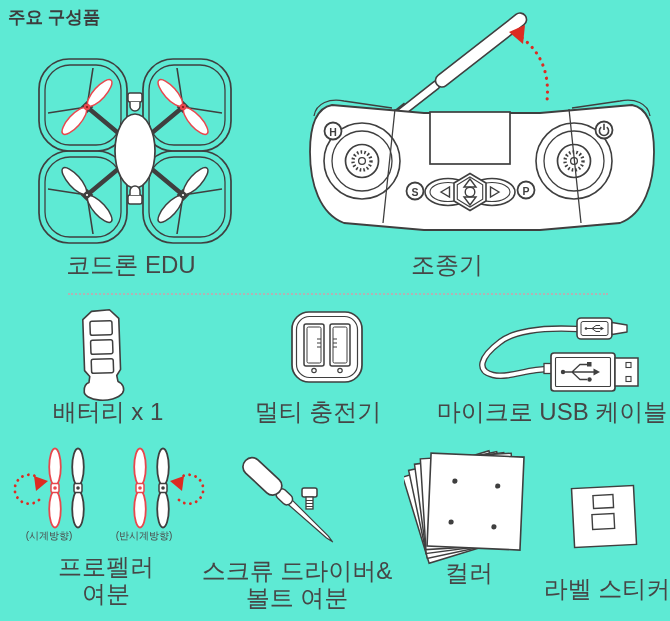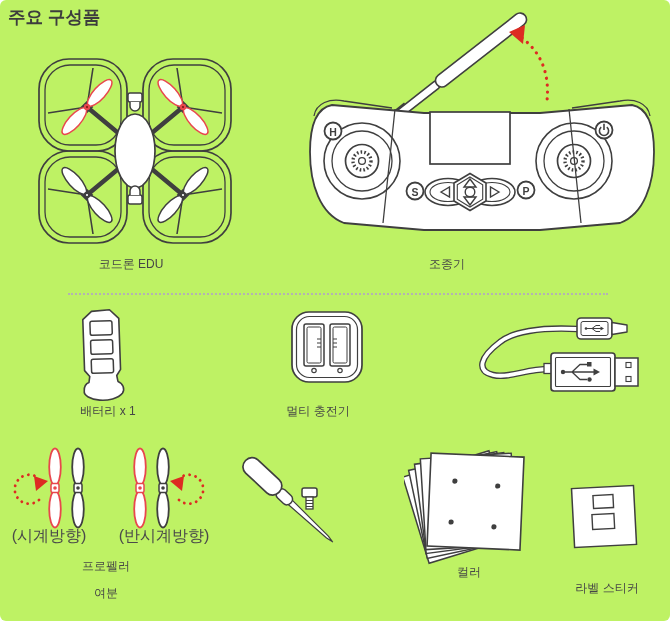--- a/index.html
+++ b/index.html
@@ -1,21 +1,21 @@
 <!DOCTYPE html>
 <html><head>
 <meta charset="utf-8">
 <style>
   html,body{margin:0;padding:0;background:#fff;}
-  #page{position:relative;width:670px;height:621px;background:#bef264;overflow:hidden;
-        font-family:"Liberation Sans","DejaVu Sans",sans-serif;color:#464646;border-radius:6px;}
+  #page{position:relative;width:670px;height:621px;background:#5eead4;overflow:hidden;
+        font-family:"Liberation Sans","DejaVu Sans",sans-serif;color:#464646;}
   .abs{position:absolute;}
   .lbl{position:absolute;transform:translateX(-50%);text-align:center;
-       color:#464646;font-size:12px;white-space:nowrap;line-height:27px;}
-  .lbl.small{font-size:16px;line-height:18px;color:#4a4a4a;text-align:center;}
+       color:#464646;font-size:24px;white-space:nowrap;line-height:27px;}
+  .lbl.small{font-size:10px;line-height:18px;color:#4a4a4a;text-align:center;}
   .title{position:absolute;left:8px;top:5px;font-size:17.5px;font-weight:bold;color:#3d3d3d;}
   .sep{position:absolute;left:68px;top:293px;width:540px;border-top:2px dotted #b3b3b3;height:0;}
   svg{display:block;}
   svg text{font-family:"Liberation Sans","DejaVu Sans",sans-serif;}
 </style>
 </head>
 <body>
 
 <div id="page">
 
@@ -211,20 +211,21 @@
       <rect x="166" y="64.5" width="5" height="5" stroke-width="1.1"></rect>
       <g stroke-width="1.3" fill="none">
         <circle cx="103" cy="60" r="2.2" fill="#3f3f3f" stroke="none"></circle>
         <path d="M105,60 H137 M112,60 L120,52.5 H127 M112,60 L120,67.5 H127"></path>
         <polygon points="140,60 133.5,56.5 133.5,63.5" fill="#3f3f3f" stroke="none"></polygon>
         <rect x="127" y="50" width="4.5" height="4.5" fill="#3f3f3f" stroke="none"></rect>
         <circle cx="129.5" cy="67.5" r="2.2" fill="#3f3f3f" stroke="none"></circle>
       </g>
     </g>
   </svg>
+  <div class="lbl" style="left:552px;top:398px">마이크로 USB 케이블</div>
 
   <svg class="abs" style="left:8px;top:442px" width="200" height="92" viewBox="0 0 200 92">
     <g>
       <path d="M 31,58 A 14.5,14.5 0 1 1 31,36.5" fill="none" stroke="#dd2b22" stroke-width="2.8" stroke-dasharray="0.1 6" stroke-linecap="round"></path>
       <polygon points="26,34 40,39 28,49" fill="#dd2b22"></polygon>
     </g>
     <g fill="#fff" stroke="#e8474d" stroke-width="1.8">
       <ellipse cx="47" cy="25" rx="5.8" ry="18.5"></ellipse>
         <ellipse cx="47" cy="67" rx="5.8" ry="18.5"></ellipse>
       <rect x="43" y="41.5" width="8" height="9" rx="1.5" stroke-width="1.5"></rect>
@@ -247,38 +248,42 @@
         <ellipse cx="155" cy="67" rx="5.8" ry="18.5"></ellipse>
       <rect x="151" y="41.5" width="8" height="9" rx="1.5" stroke-width="1.5"></rect>
       <circle cx="155" cy="46" r="1.8" fill="#3f3f3f" stroke="none"></circle>
     </g>
     <g>
       <path d="M 171,58 A 14.5,14.5 0 1 0 171,36.5" fill="none" stroke="#dd2b22" stroke-width="2.8" stroke-dasharray="0.1 6" stroke-linecap="round"></path>
       <polygon points="176,34 162,39 174,49" fill="#dd2b22"></polygon>
     </g>
   </svg>
   <div class="lbl small" style="left:49px;top:527px">(시계방향)</div>
-  <div class="lbl small" style="left:164px;top:527px">(반시계방향)</div>
+  <div class="lbl small" style="left:144px;top:527px">(반시계방향)</div>
   <div class="lbl" style="left:106px;top:553px">
     <div>프로펠러</div>
     <div>여분</div>
   </div>
 
   <svg class="abs" style="left:233px;top:450px" width="125" height="115" viewBox="0 0 125 115">
     <g transform="rotate(43 14 12)" fill="#fff" stroke="#3f3f3f">
       <path d="M72,9 L124,10.7 L131,12 L124,13.3 L72,15 Z" stroke-width="1.2" stroke-linejoin="round"></path>
       <rect x="56" y="6.5" width="18" height="11" rx="5" stroke-width="1.5"></rect>
       <rect x="12" y="3" width="46" height="18" rx="8.5" stroke-width="1.7"></rect>
     </g>
     <g fill="#fff" stroke="#3f3f3f">
       <rect x="69" y="38" width="15" height="9" rx="2" stroke-width="1.5"></rect>
       <rect x="73" y="47" width="7" height="12" stroke-width="1.3"></rect>
       <path d="M73,50.5 h7 M73,53.5 h7 M73,56.5 h7" stroke-width="1" fill="none"></path>
     </g>
   </svg>
+  <div class="lbl" style="left:297px;top:557px">
+    <div>스크류 드라이버&amp;</div>
+    <div>볼트 여분</div>
+  </div>
 
   <svg class="abs" style="left:404px;top:446px" width="132" height="122" viewBox="0 0 132 122">
     <g stroke="#3f3f3f" fill="#fff" stroke-width="1.5">
       <rect x="10" y="16" width="90" height="90" transform="rotate(-17 55 61)"></rect>
       <rect x="13" y="14" width="90" height="90" transform="rotate(-12 58 59)"></rect>
       <rect x="16" y="12" width="90" height="90" transform="rotate(-7.5 61 57)"></rect>
       <rect x="19" y="10" width="91" height="91" transform="rotate(-3.5 64 55)"></rect>
       <g transform="rotate(2.5 70 56)">
         <rect x="25" y="9" width="93" height="93" stroke-width="1.6"></rect>
         <circle cx="50" cy="36" r="2.6" fill="#3f3f3f" stroke="none"></circle>

